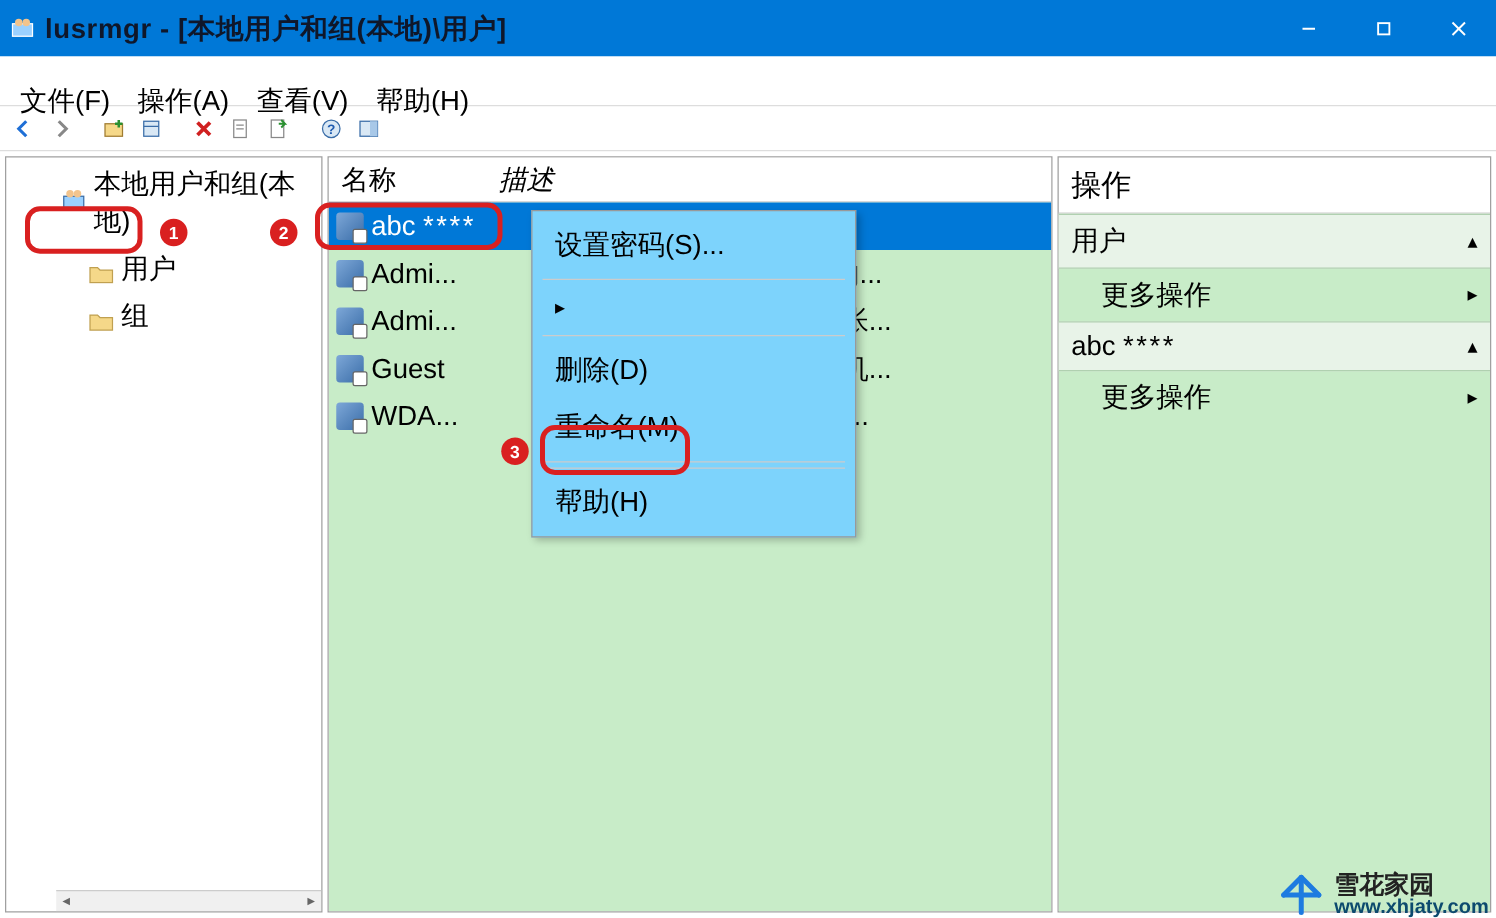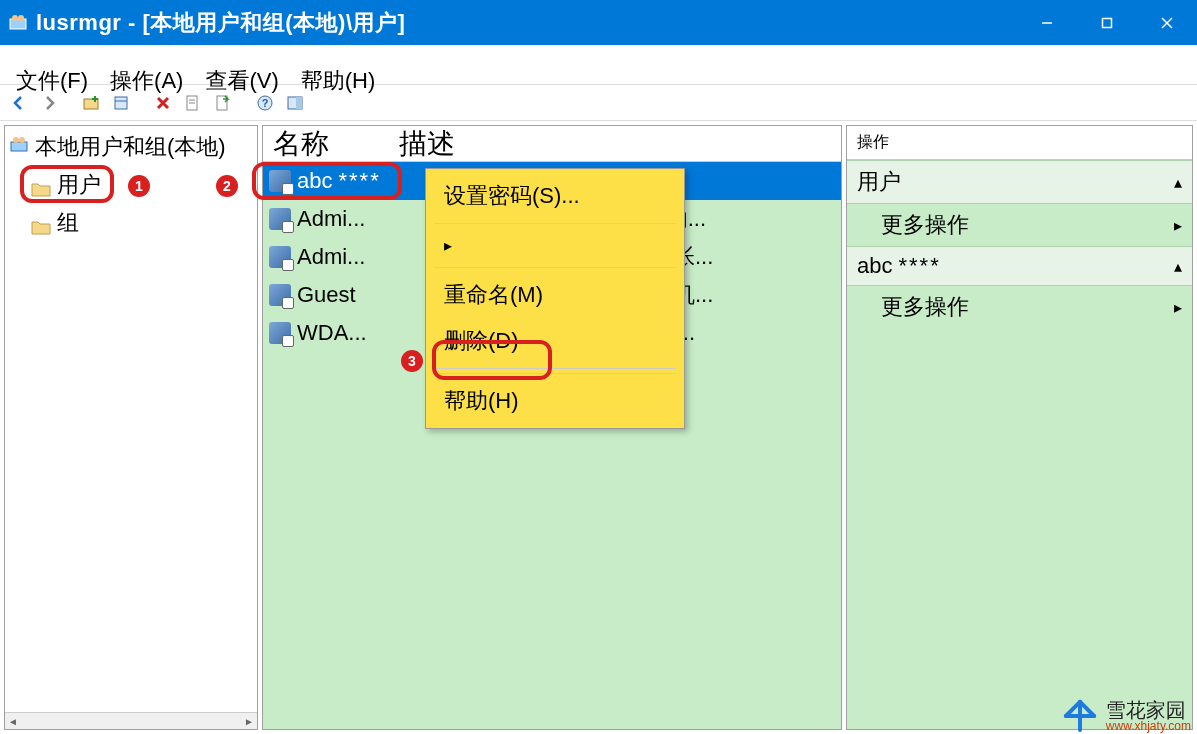--- a/index.html
+++ b/index.html
@@ -7,21 +7,21 @@
     font-family: "Microsoft YaHei", "Segoe UI", sans-serif;
     width: 1197px;
     height: 734px;
     overflow: hidden;
     background: #fff;
     position: relative;
   }
   .titlebar {
     height: 45px;
     background: #0078d7;
-    color: #ffffff;
+    color: #0f172a;
     display: flex;
     align-items: center;
     padding-left: 8px;
   }
   .titlebar-icon {
     width: 20px; height: 20px;
     margin-right: 8px;
   }
   .titlebar-text {
     font-size: 22px;
@@ -66,20 +66,21 @@
     display: flex;
     height: calc(734px - 45px - 40px - 36px);
   }
   .tree-pane {
     width: 254px;
     border: 1px solid #a0a0a0;
     margin: 4px 2px 4px 4px;
     overflow: hidden;
     display:flex; flex-direction:column;
     position:relative;
+    padding-left:40px;
   }
   .tree-pane-body { flex:1; padding: 6px 4px 0 4px; font-size:22px; }
   .tree-root { display:flex; align-items:center; gap:6px; font-weight:500; }
   .tree-item { display:flex; align-items:center; gap:6px; margin-left:22px; margin-top:8px; font-size:22px;}
   .folder-icon {
     width:20px; height:16px; display:inline-block;
   }
   .scroll-h {
     height: 17px; width:100%;
     background:#f0f0f0;
@@ -93,28 +94,28 @@
     border: 1px solid #a0a0a0;
     margin: 4px 2px;
     position:relative;
     overflow:hidden;
     display:flex; flex-direction:column;
   }
   .list-header {
     display:flex;
     background:#fff;
     border-bottom: 1px solid #ccc;
-    font-size:28px;
+    font-size:22px;
     height:36px;
     align-items:center;
     justify-content:center;
   }
   .col-name { width:136px; padding-left:10px; }
   .col-full { width:180px; }
-  .col-desc { flex:1; }
+  .col-desc { flex:1;font-style:italic; }
   .list-body {
     flex:1;
     background: #c8ecc8;
     position:relative;
     font-size:22px;
   }
   .list-row {
     display:flex;
     align-items:center;
     height:38px;
@@ -140,21 +141,21 @@
   .cell-full { width:180px;}
   .cell-desc { flex:1; overflow:hidden; white-space:nowrap; text-overflow:ellipsis; padding-right:4px;}
   
   .action-pane {
     flex:1;
     border: 1px solid #a0a0a0;
     margin: 4px 4px 4px 2px;
     display:flex; flex-direction:column;
   }
   .action-header {
-    font-size:16px;
+    font-size:24px;
     padding: 6px 10px;
     border-bottom:1px solid #ccc;
   }
   .action-body {
     flex:1;
     background: #c8ecc8;
     font-size:22px;
   }
   .action-section-title {
     background:#e8f3e8;
@@ -167,21 +168,21 @@
     padding: 6px 10px 6px 34px;
     display:flex; justify-content:space-between; align-items:center;
   }
   .chev { font-size:16px; }
   
   .context-menu {
     position:absolute;
     left: 425px;
     top: 168px;
     width: 260px;
-    background:#fde047;
+    background:#7dd3fc;
     border:1px solid #999;
     box-shadow: 3px 3px 6px rgba(0,0,0,.25);
     padding: 4px 0;
     font-size:22px;
     z-index: 50;
   }
   .menu-item {
     padding: 8px 18px;
     display:flex; justify-content:space-between; align-items:center;
   }
@@ -208,22 +209,22 @@
     position:absolute;
     right: 6px;
     bottom: 0px;
     display:flex; align-items:center; gap:8px;
     z-index:80;
   }
   .watermark-logo {
     width:36px; height:36px;
   }
   .watermark-text { display:flex; flex-direction:column; line-height:1; }
-  .watermark-zh { font-size:20px; font-weight:400; color:#222; }
-  .watermark-url { font-size:12px; color:#c2410c; }
+  .watermark-zh { font-size:20px; font-weight:700; color:#222; }
+  .watermark-url { font-size:16px; color:#0c4a6e;font-weight:bold; }
   .small-watermark {
     position:absolute;
     right: 60px; bottom: 85px;
     width: 70px; height:30px;
     opacity: 0.25;
     font-size:10px;
     color:#999;
     z-index:30;
     text-align:center;
   }
@@ -421,24 +422,24 @@
 <div class="context-menu">
   <div class="menu-item">
       <span>设置密码(S)...</span>
     </div>
   <div class="menu-sep"></div>
   <div class="menu-item">
       <span class="chev">▸</span>
     </div>
   <div class="menu-sep"></div>
   <div class="menu-item">
+      <span>删除(D)</span>
+    </div>
+  <div class="menu-item">
       <span>重命名(M)</span>
-    </div>
-  <div class="menu-item">
-      <span>删除(D)</span>
     </div>
   <div class="menu-sep"></div>
   <div class="menu-sep"></div>
   <div class="menu-item">
       <span>帮助(H)</span>
     </div>
 </div>
 
 <div class="callout" style="left:20px; top:165px; width:94px; height:38px;"></div>
 <div class="badge" style="left:128px; top:175px;">1</div>

